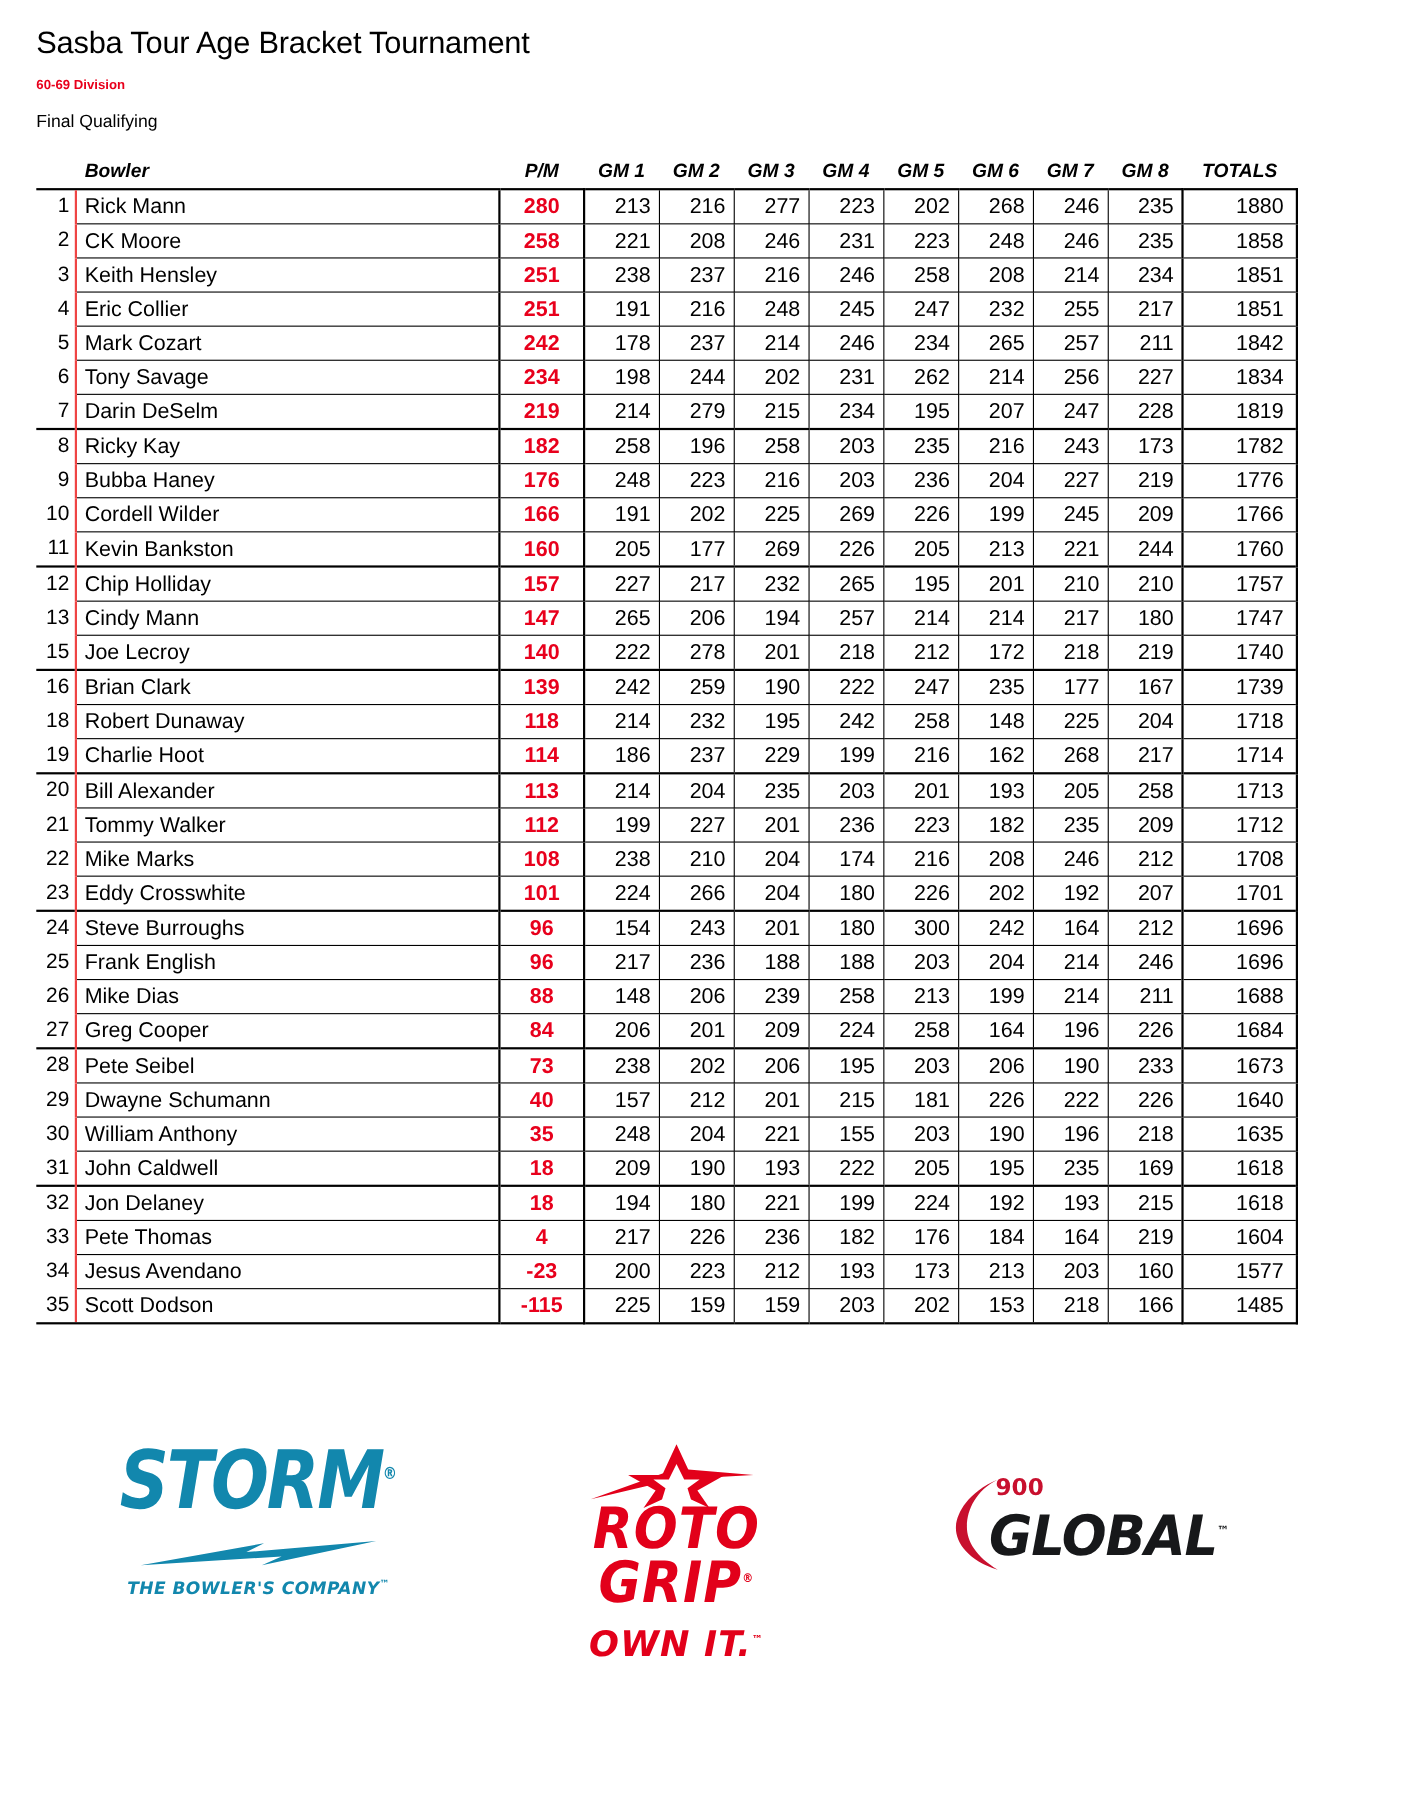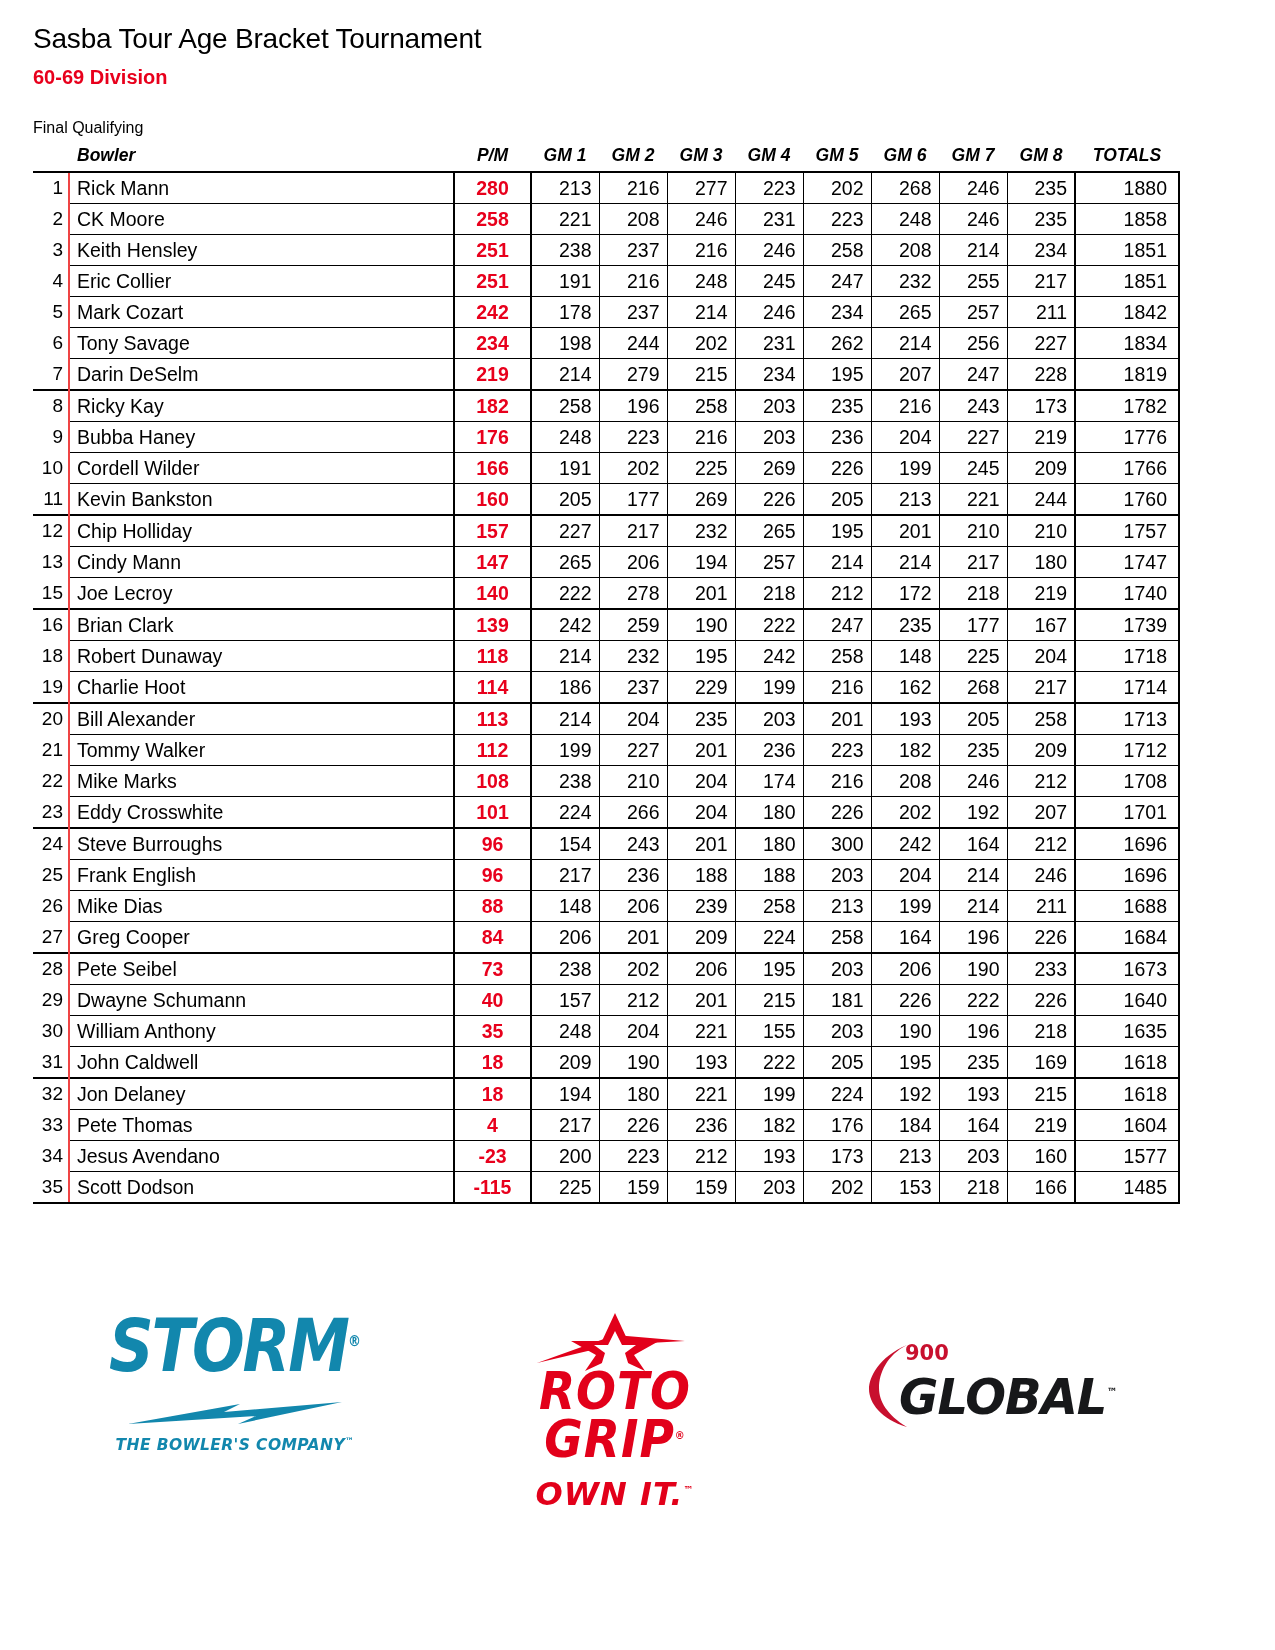--- a/index.html
+++ b/index.html
@@ -34,33 +34,33 @@
   .doc-title {
     font-size: 28px;
     font-weight: normal;
     letter-spacing: -0.2px;
     line-height: 34px;
     margin: 0;
     color: #000;
     white-space: nowrap;
   }
   .division {
-    font-size: 20px;
+    font-size: 12px;
     font-weight: bold;
     color: #e8001c;
     line-height: 22px;
     margin-top: 10px;
     white-space: nowrap;
   }
   .stage {
     font-size: 16px;
     font-weight: normal;
     color: #000;
     line-height: 22px;
-    margin-top: 29px;
+    margin-top: 12px;
     white-space: nowrap;
   }
 
   
   .table-wrap {
     position: absolute;
     left: 33px;
     top: 138px;
     width: 1115px;
   }

